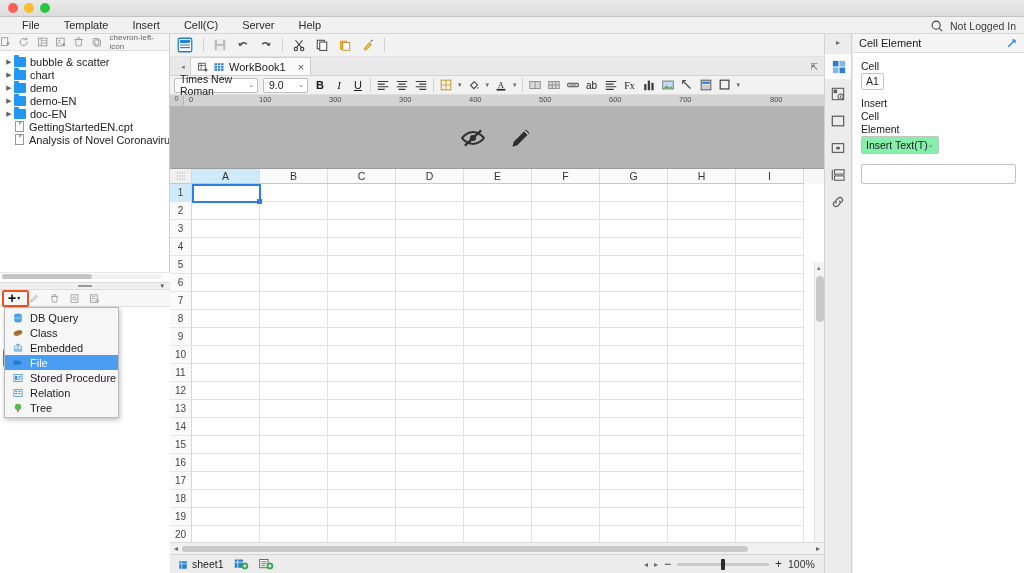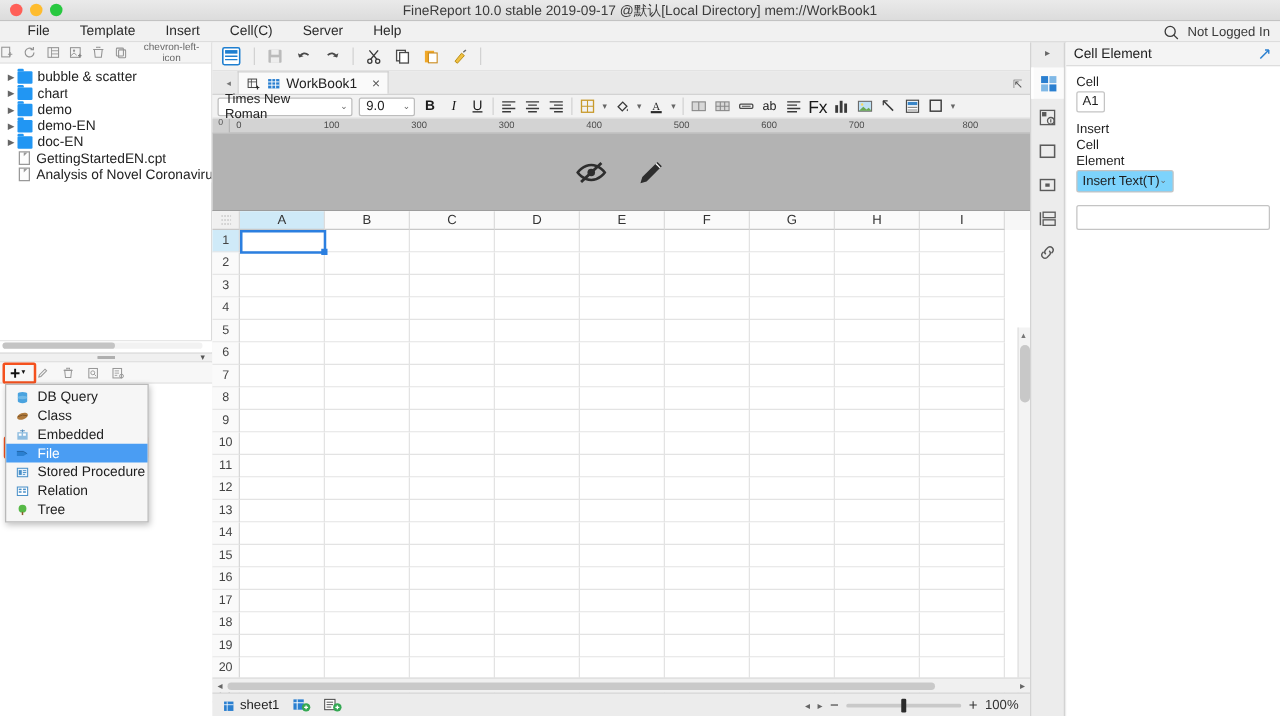--- a/index.html
+++ b/index.html
@@ -43,21 +43,21 @@
   }
   .login-text { font-size: 10.5px; color: #3a3a3a; }
 
   
   .leftpanel {
     position: absolute; top: 34px; left: 0; width: 170px; height: 539px;
     background: #fff; border-right: 1px solid #cfcfcf;
   }
   .left-toolbar {
     height: 17px; background: #f4f4f4; border-bottom: 1px solid #dedede;
-    display: flex; align-items: center; gap: 7px; padding-left: 0; text-align: center;
+    display: flex; align-items: center; gap: 7px; padding-left: 0;
   }
   .lt-ico { width: 12px; height: 12px; opacity: .6; }
   .left-collapse { margin-left: auto; margin-right: 4px; font-size: 8px; color: #666; }
 
   .tree { padding: 4px 0 0 0; background: #fff; }
   .tree-row {
     display: flex; align-items: center; height: 13px;
     padding-left: 4px; font-size: 11px; white-space: nowrap;
   }
   .twisty {
@@ -310,42 +310,41 @@
   }
   .rp-expand { margin-left: auto; }
   .rp-row { display: flex; align-items: flex-start; padding: 7px 8px 0 8px; flex-direction: column; }
   .rp-label { width: 46px; font-size: 10.5px; color: #222; line-height: 13px; }
   .rp-input {
     flex: 1; height: 32px; background: #fff; border: 1px solid #c4c4c4;
     border-radius: 2px; font-size: 10.5px; padding: 0 4px; line-height: 15px;
     color: #1c1c1c;
   }
   .rp-select {
-    flex: 1; height: 17px; background: #7dd3fc; border: 1px solid #c4c4c4;
+    flex: 1; height: 17px; background: #86efac; border: 1px solid #c4c4c4;
     border-radius: 2px; font-size: 10.5px; padding: 0 4px; line-height: 16px;
     display: flex; align-items: center; justify-content: space-between; color: #1c1c1c;
   }
   .rp-select .cc { font-size: 7px; color: #666; }
   .rp-bigbox {
     margin: 10px 8px 0 8px; height: 20px; background: #fff;
     border: 1px solid #c4c4c4; border-radius: 2px;
   }
 </style>
 </head>
 <body>
 
 <div id="app">
 
   <div class="titlebar">
     <div class="traffic">
       <div class="dot red"></div>
       <div class="dot yellow"></div>
       <div class="dot green"></div>
     </div>
-    <div class="title-text">FineReport 10.0 stable 2019-09-17 @默认[Local Directory]    mem://WorkBook1</div>
   </div>
 
   <div class="menubar">
     <div class="menuitem">File</div>
     <div class="menuitem">Template</div>
     <div class="menuitem">Insert</div>
     <div class="menuitem">Cell(C)</div>
     <div class="menuitem">Server</div>
     <div class="menuitem">Help</div>
     <div class="menubar-right">
@@ -583,21 +582,21 @@
           <rect x="2" y="3" width="12" height="10" fill="#2a7fd0"></rect>
           <path d="M2 6h12M6 3v10M10 3v10M2 9.5h12" stroke="#fff" stroke-width="1"></path>
         </svg>
         <span>WorkBook1</span>
         <span class="tab-close">×</span>
       </div>
       <span class="tabstrip-right">⇱</span>
     </div>
 
     <div class="fonttoolbar">
-      <div class="combo" style="width:108px">
+      <div class="combo" style="width:84px">
         <span class="cv">Times New Roman</span>
         <span class="cc">⌄</span>
       </div>
       <div class="combo" style="width:45px">
         <span class="cv">9.0</span>
         <span class="cc">⌄</span>
       </div>
       <span class="fbtn bold">B</span>
       <span class="fbtn ital">I</span>
       <span class="fbtn und">U</span>
@@ -637,21 +636,21 @@
         <path d="M6 4v8M10 4v8M2 8h12" stroke="#888" stroke-width="1"></path>
       </svg>
       <svg class="ico14" viewBox="0 0 16 16">
         <rect x="2" y="6" width="12" height="4" rx="1" fill="none" stroke="#4a4a4a" stroke-width="1.2"></rect>
         <path d="M4 8h8" stroke="#4a4a4a" stroke-width="1"></path>
       </svg>
       <span class="fbtn" style="font-size:10px">ab</span>
       <svg class="ico14" viewBox="0 0 16 16">
         <path d="M2 4h12M2 7h9M2 10h12M2 13h9" stroke="#3a3a3a" stroke-width="1.3"></path>
       </svg>
-      <span class="fbtn" style="font-size:14px;font-family:Liberation Sans, sans-serif">Fx</span>
+      <span class="fbtn" style="font-size:10px;font-family:Liberation Serif, serif">Fx</span>
       <svg class="ico14" viewBox="0 0 16 16">
         <rect x="2.5" y="7" width="2.6" height="7" fill="#3a3a3a"></rect>
         <rect x="6.6" y="3" width="2.6" height="11" fill="#3a3a3a"></rect>
         <rect x="10.7" y="5.5" width="2.6" height="8.5" fill="#3a3a3a"></rect>
       </svg>
       <svg class="ico14" viewBox="0 0 16 16">
         <rect x="2" y="3.5" width="12" height="9" fill="#bfe0f4" stroke="#6a6a6a" stroke-width="1"></rect>
         <circle cx="5.4" cy="6.4" r="1.1" fill="#f5d760"></circle>
         <path d="M2.6 12l3.8-3.6 3 2.6 2-1.6 2.6 2.6z" fill="#6aa84f"></path>
       </svg>

